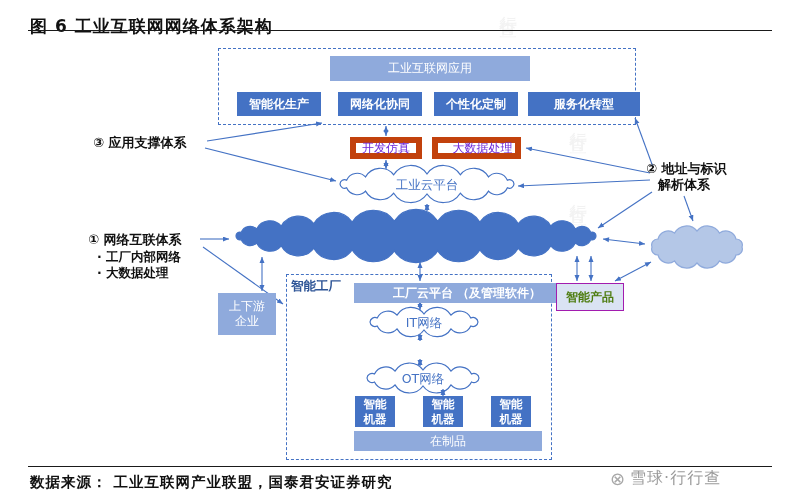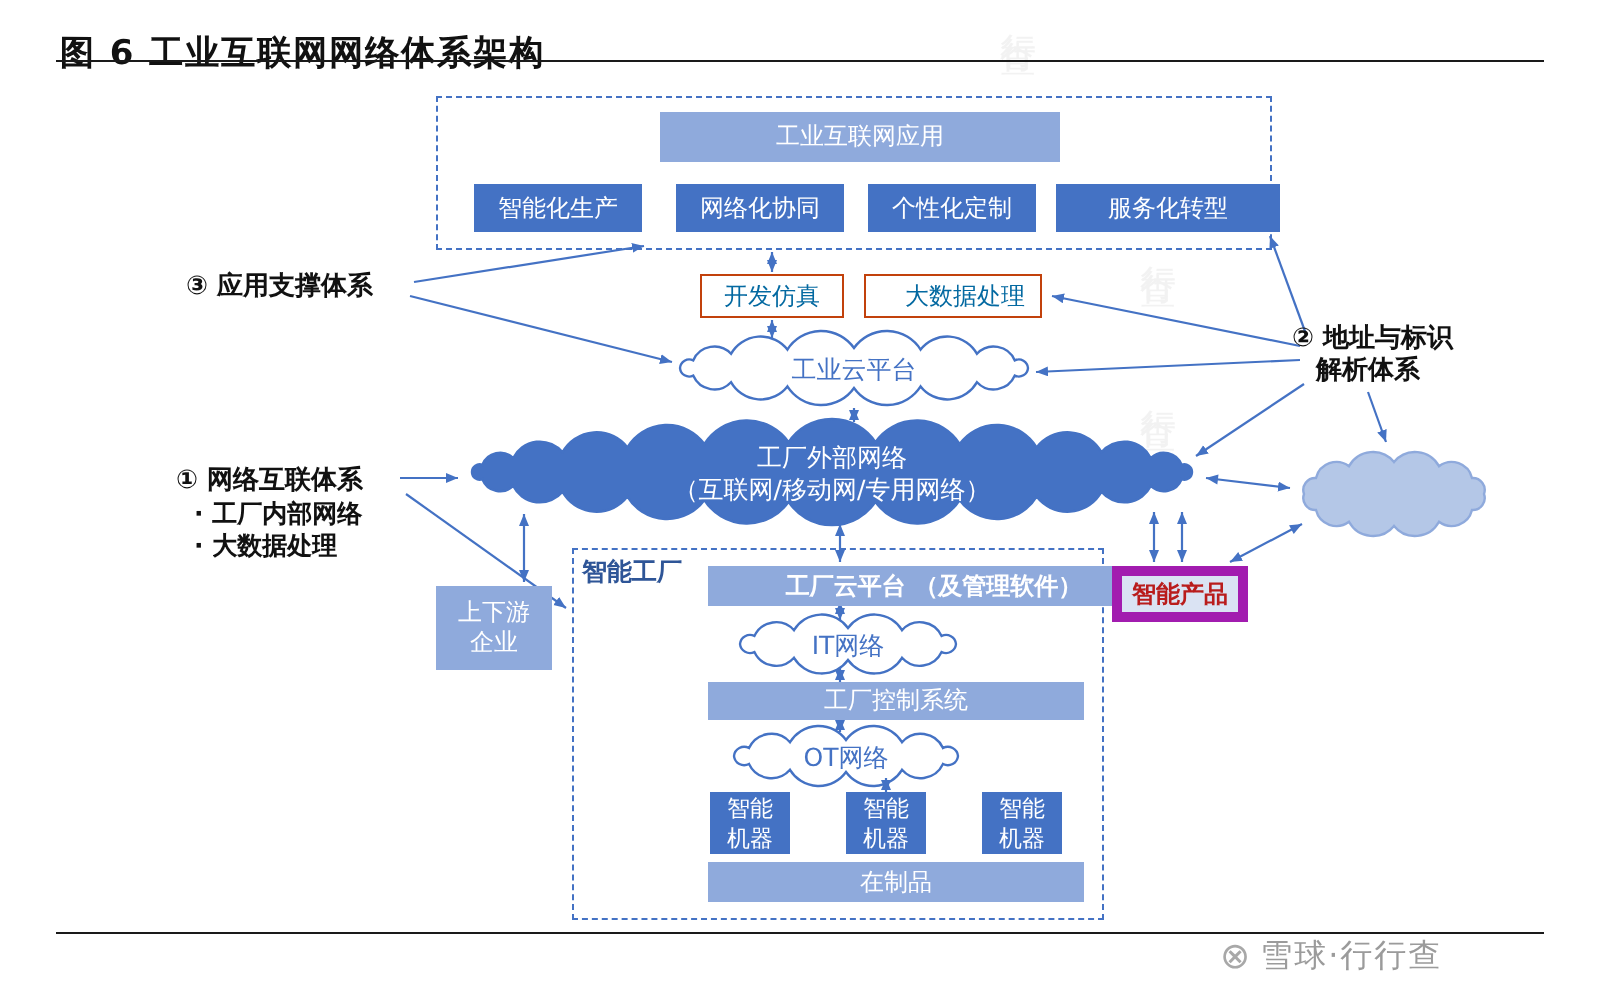--- a/index.html
+++ b/index.html
@@ -9,24 +9,24 @@
   .title{position:absolute;left:30px;top:5px;font-size:17px;font-weight:bold;letter-spacing:1px;z-index:3;margin-top:10px;}
   .source{position:absolute;left:30px;top:473px;font-size:14.5px;font-weight:bold;letter-spacing:1px;z-index:3;}
   .brand{position:absolute;left:610px;top:468px;font-size:16px;color:#9b9b9b;z-index:3;
          display:flex;align-items:center;gap:4px;letter-spacing:1px;}
   .brand-icon{font-size:18px;line-height:1;color:#a8a8a8;}
   .wm{position:absolute;color:#6b6b6b;opacity:.08;font-size:18px;writing-mode:vertical-rl;
       letter-spacing:2px;z-index:0;}
   .box{position:absolute;display:flex;align-items:center;justify-content:center;text-align:center;
        font-size:12px;line-height:1.25;z-index:2;box-sizing:border-box;}
   .col{flex-direction:column;}
-  .dark{background:#4472c4;color:#fff;}
+  .dark{background:#4472c4;color:#fff;font-weight:bold;}
   .light{background:#8faadc;color:#fff;}
-  .outline{background:#fff;border:1px solid #c2410c;color:#0369a1;}
-  .pale{background:#dae3f3;border:5px solid #a21caf;color:#b91c1c;font-weight:600;}
+  .outline{background:#fff;border:6px solid #c2410c;color:#6d28d9;}
+  .pale{background:#dae3f3;border:1px solid #a21caf;color:#4d7c0f;font-weight:600;}
   .dashedbox{position:absolute;border:1px dashed #4472c4;z-index:1;box-sizing:border-box;}
   .lbl{position:absolute;font-size:13px;font-weight:600;color:#111;white-space:nowrap;z-index:2;}
   .cl{position:absolute;text-align:center;color:#4472c4;font-size:12.5px;line-height:1.25;z-index:2;}
   .cl-w{position:absolute;text-align:center;color:#fff;font-size:12.5px;line-height:1.3;z-index:2;}
   .cl-b{position:absolute;text-align:center;color:#2e5597;font-size:12.5px;font-weight:600;line-height:1.25;z-index:2;}
   .sf-label{position:absolute;font-size:12.5px;font-weight:600;color:#2e5597;z-index:2;}
   svg.connectors{position:absolute;left:0;top:0;z-index:1;}
 </style>
 </head>
 <body>
@@ -90,58 +90,54 @@
   <div class="box dark" style="left:338px;top:92px;width:84px;height:24px;">网络化协同</div>
   <div class="box dark" style="left:434px;top:92px;width:84px;height:24px;">个性化定制</div>
   <div class="box dark" style="left:528px;top:92px;width:112px;height:24px;">服务化转型</div>
 
   <div class="lbl" style="left:93px;top:134px;">③ 应用支撑体系</div>
   <div class="box outline" style="left:350px;top:137px;width:72px;height:22px;">开发仿真</div>
   <div class="box outline" style="left:432px;top:137px;width:89px;height:22px;padding-left:12px;">大数据处理</div>
 
   <div class="cl" style="left:367px;top:177px;width:120px;">工业云平台</div>
 
-  <div class="cl-w" style="left:266px;top:221px;width:300px;">
-    <div>工厂外部网络</div>
-    <div>（互联网/移动网/专用网络）</div>
-  </div>
 
   <div class="lbl" style="left:646px;top:160px;">② 地址与标识</div>
   <div class="lbl" style="left:658px;top:176px;">解析体系</div>
 
   <div class="lbl" style="left:88px;top:231px;">① 网络互联体系</div>
   <div class="lbl" style="left:97px;top:249px;font-size:12.5px;">· 工厂内部网络</div>
   <div class="lbl" style="left:97px;top:265px;font-size:12.5px;">· 大数据处理</div>
 
   <div class="box light col" style="left:218px;top:293px;width:58px;height:42px;">
     <span>上下游</span>
     <span>企业</span>
   </div>
 
   <div class="dashedbox" style="left:286px;top:274px;width:266px;height:186px;"></div>
   <div class="sf-label" style="left:291px;top:278px;">智能工厂</div>
   <div class="box light" style="left:354px;top:283px;width:226px;height:20px;font-weight:bold;">工厂云平台 （及管理软件）</div>
   <div class="cl" style="left:394px;top:315px;width:60px;">IT网络</div>
-  <div class="box light" style="left:354px;top:341px;width:188px;height:19px;">工厂控制系统</div>
   <div class="cl" style="left:393px;top:371px;width:60px;">OT网络</div>
   <div class="box dark col" style="left:355px;top:396px;width:40px;height:31px;font-size:11.5px;">
     <span>智能</span>
     <span>机器</span>
   </div>
   <div class="box dark col" style="left:423px;top:396px;width:40px;height:31px;font-size:11.5px;">
     <span>智能</span>
     <span>机器</span>
   </div>
   <div class="box dark col" style="left:491px;top:396px;width:40px;height:31px;font-size:11.5px;">
     <span>智能</span>
     <span>机器</span>
   </div>
   <div class="box light" style="left:354px;top:431px;width:188px;height:20px;">在制品</div>
 
   <div class="box pale" style="left:556px;top:283px;width:68px;height:28px;">智能产品</div>
 
   <div class="rule" style="top:466px;"></div>
+  <div class="source">数据来源： 工业互联网产业联盟，国泰君安证券研究</div>
   <div class="brand">
     <span class="brand-icon">⊗</span>
     <span>雪球·行行查</span>
   </div>
 
 </div>
 
 </body></html>

